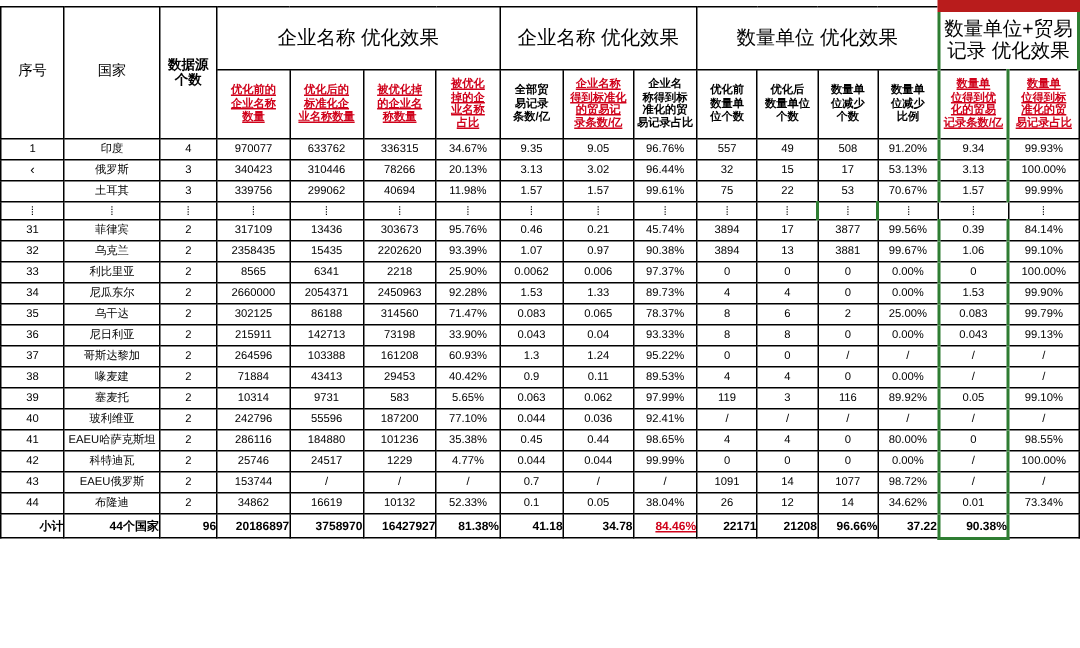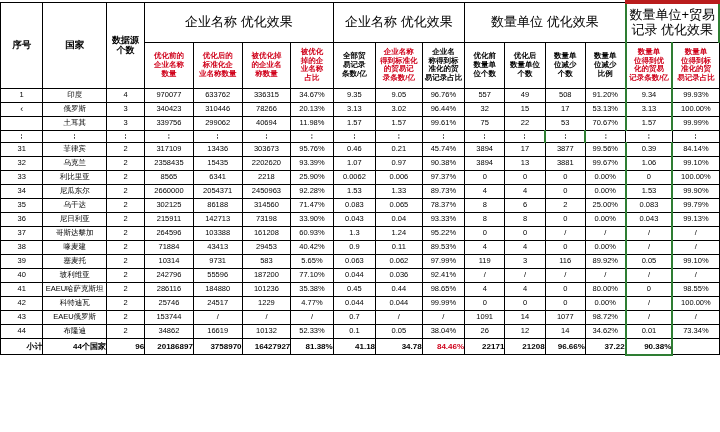--- a/index.html
+++ b/index.html
@@ -1,30 +1,30 @@
 <!DOCTYPE html>
 <html><head>
 <meta charset="utf-8">
 <style>
   html,body{margin:0;padding:0;background:#fff;}
   body{width:720px;height:432px;overflow:hidden;font-family:"Liberation Sans",sans-serif;color:#000;}
   table{border-collapse:collapse;width:720px;table-layout:fixed;}
   td,th{border:1px solid #000;text-align:center;vertical-align:middle;font-size:7.5px;padding:0;line-height:1.15;}
   .grp-head{font-size:13px;font-weight:normal;padding:4px 2px;}
   .sub-head{font-size:7.5px;font-weight:bold;padding:2px 1px;}
-  .red{color:#d0021b;}
+  .red{color:#d0021b;text-decoration:underline;}
   .row td{height:13px;}
   .total td{font-weight:bold;font-size:8px;height:15px;text-align:right;}
   .grn-border{border-left:2px solid #2e7d32;border-right:2px solid #2e7d32;}
-  .grn-top{border-top:4px solid #b91c1c;}
+  .grn-top{border-top:8px solid #b91c1c;}
   .grn-bot{border-bottom:2px solid #2e7d32;}
   .dots td{height:11px;color:#000;font-size:8px;}
   .arrow{display:inline-block;font-size:9px;}
   .hdr-tall{height:46px;}
-  .lead{font-size:9.5px;font-weight:bold;}
+  .lead{font-size:9.5px;font-weight:normal;}
 </style>
 </head>
 <body>
 
 <table>
   <colgroup>
     <col style="width:40px">
       <col style="width:60px">
       <col style="width:36px">
     <col style="width:46px">

